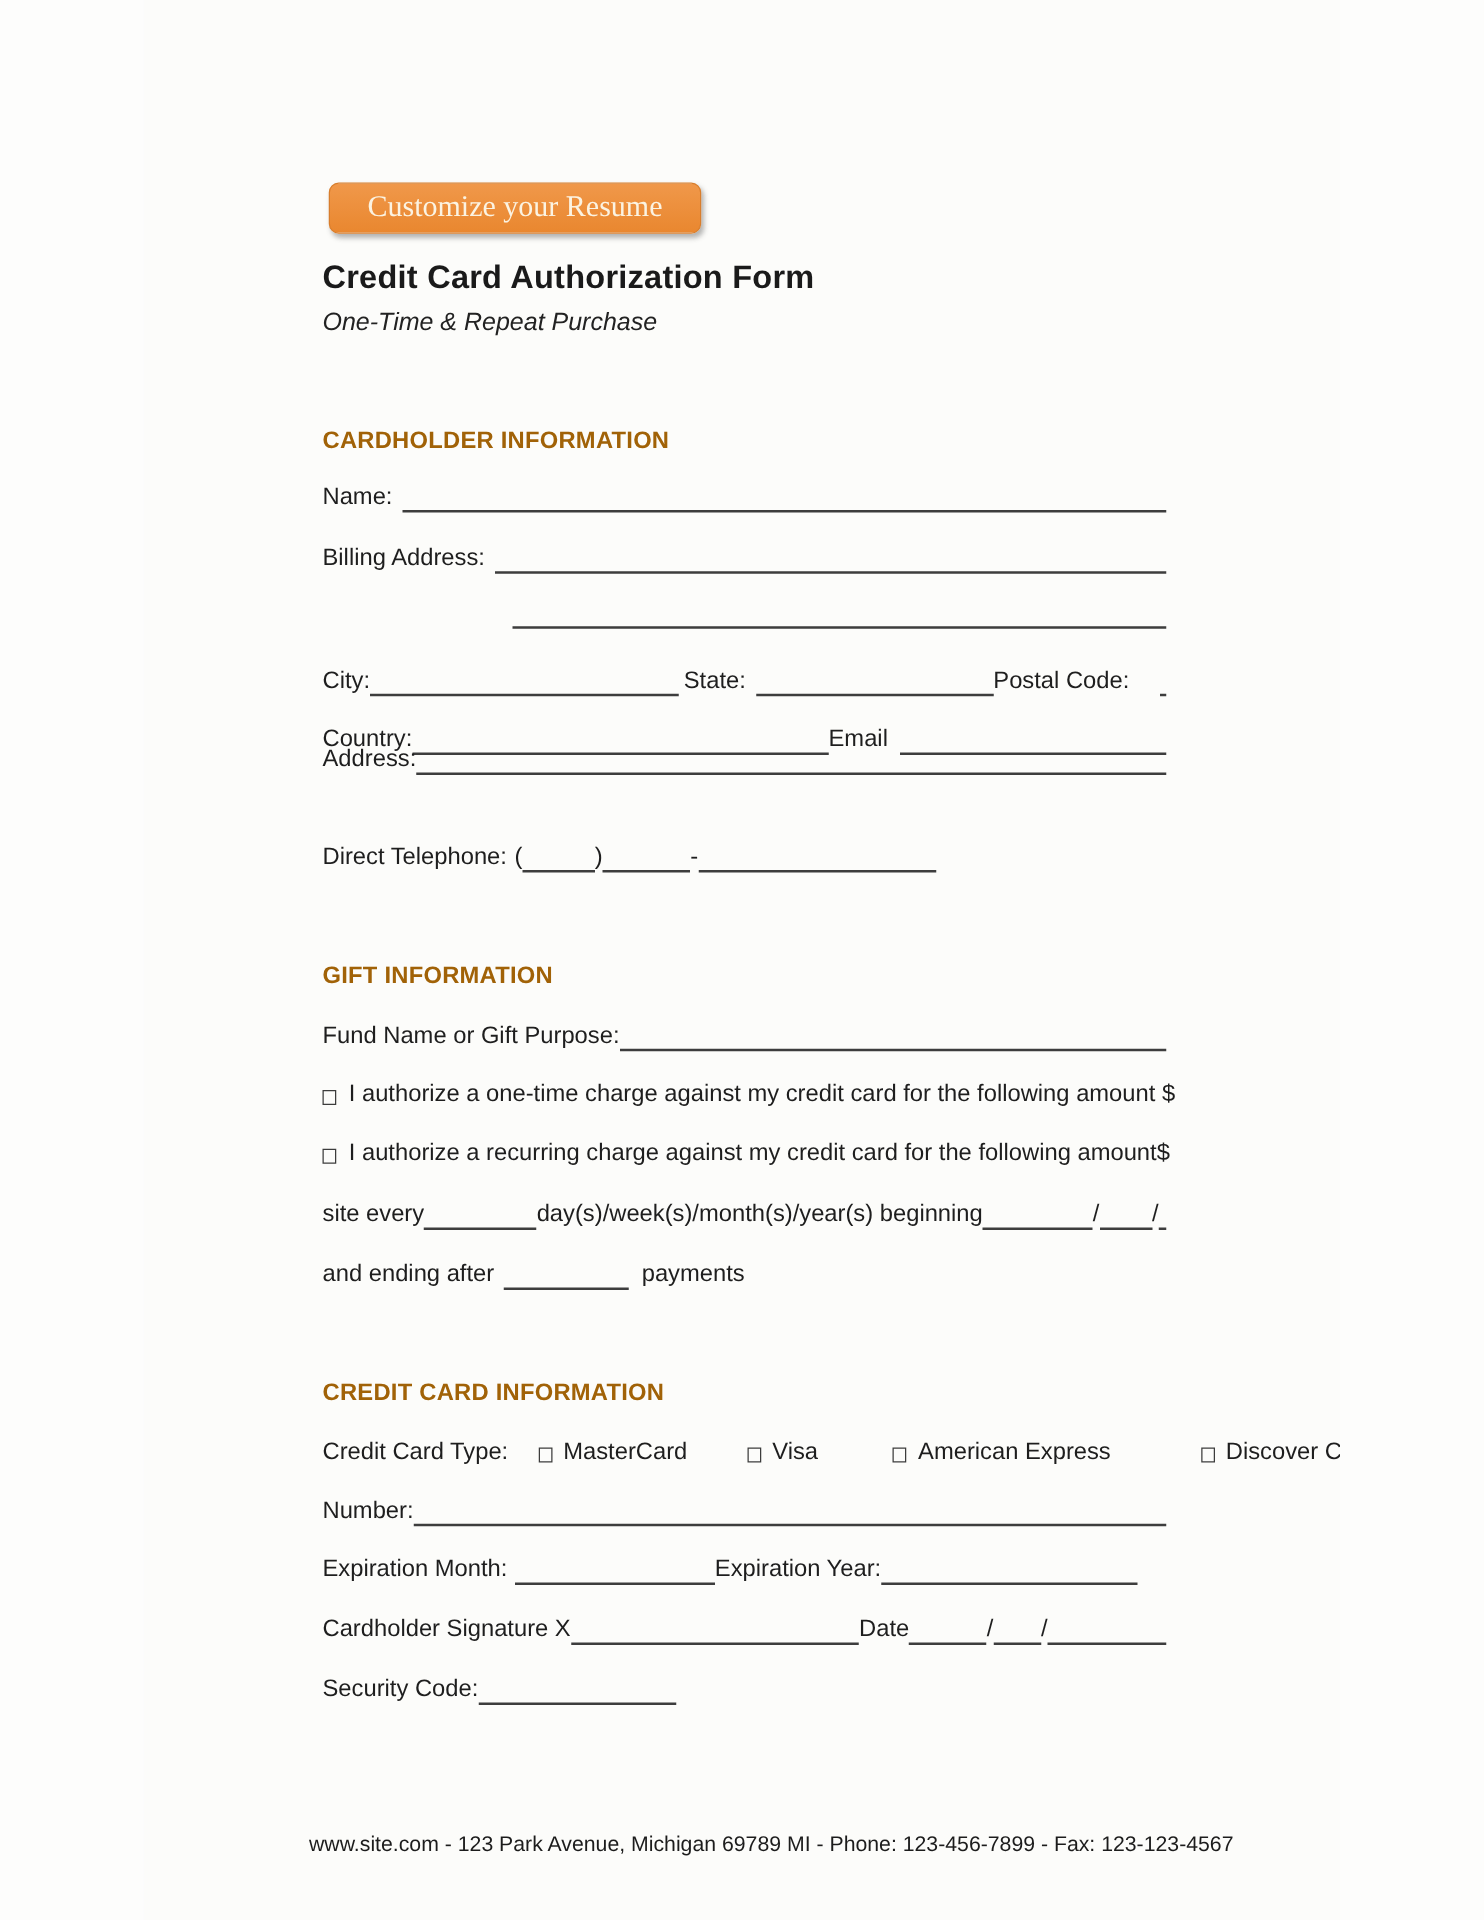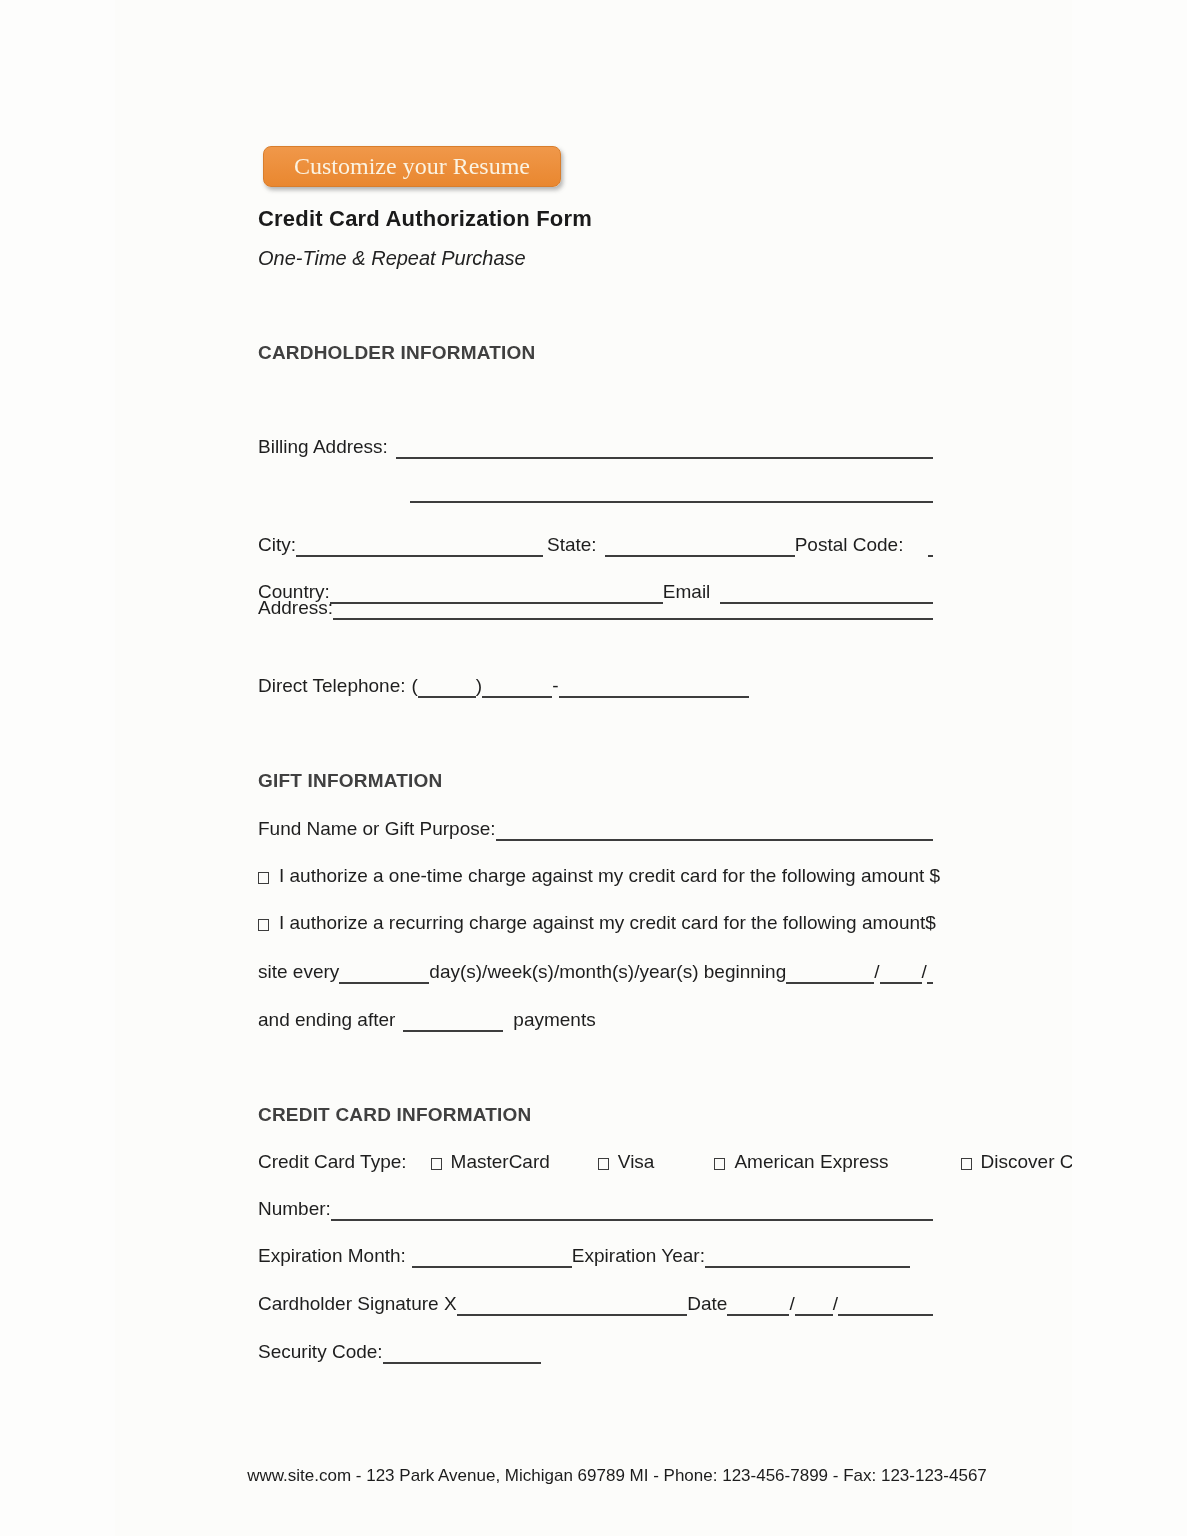--- a/index.html
+++ b/index.html
@@ -32,41 +32,41 @@
     color: #fbf3e2;
     font-family: "Liberation Serif", serif;
     font-size: 24px;
     cursor: pointer;
   }
 
   .doc-title {
     position: absolute;
     top: 206px;
     left: 143px;
-    font-size: 22px;
+    font-size: 26px;
     font-weight: bold;
     letter-spacing: 0.2px;
     color: #1a1a1a;
   }
   .doc-subtitle {
     position: absolute;
     top: 247px;
     left: 143px;
     font-size: 20px;
     font-style: italic;
     color: #222;
   }
 
   .sec-heading {
     position: absolute;
     left: 143px;
     font-size: 19px;
     font-weight: bold;
     letter-spacing: 0.2px;
-    color: #404040;
+    color: #a16207;
   }
 
   .row {
     position: absolute;
     left: 143px;
     right: 139px;
     display: flex;
     align-items: flex-end;
     font-size: 19px;
     line-height: 24px;
@@ -125,20 +125,24 @@
 
 <div class="page">
 
   <div class="banner-btn">Customize your Resume</div>
 
   <div class="doc-title">Credit Card Authorization Form</div>
   <div class="doc-subtitle">One-Time &amp; Repeat Purchase</div>
 
   <div class="sec-heading" style="top:342px">CARDHOLDER INFORMATION</div>
 
+  <div class="row" style="top:386px">
+    <span>Name:</span>
+    <span class="line flex ml8"></span>
+  </div>
 
   <div class="row" style="top:435px">
     <span>Billing Address:</span>
     <span class="line flex ml8"></span>
   </div>
 
   <div class="cont-line" style="top:481px"></div>
 
   <div class="row" style="top:533px">
     <span>City:</span>

